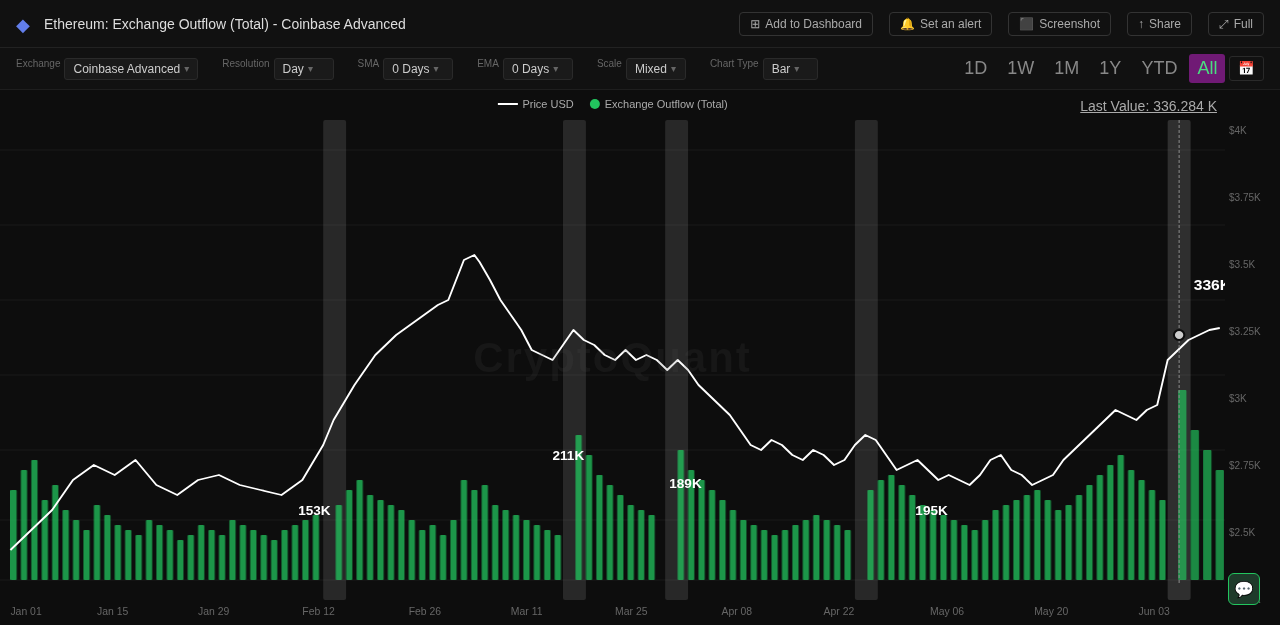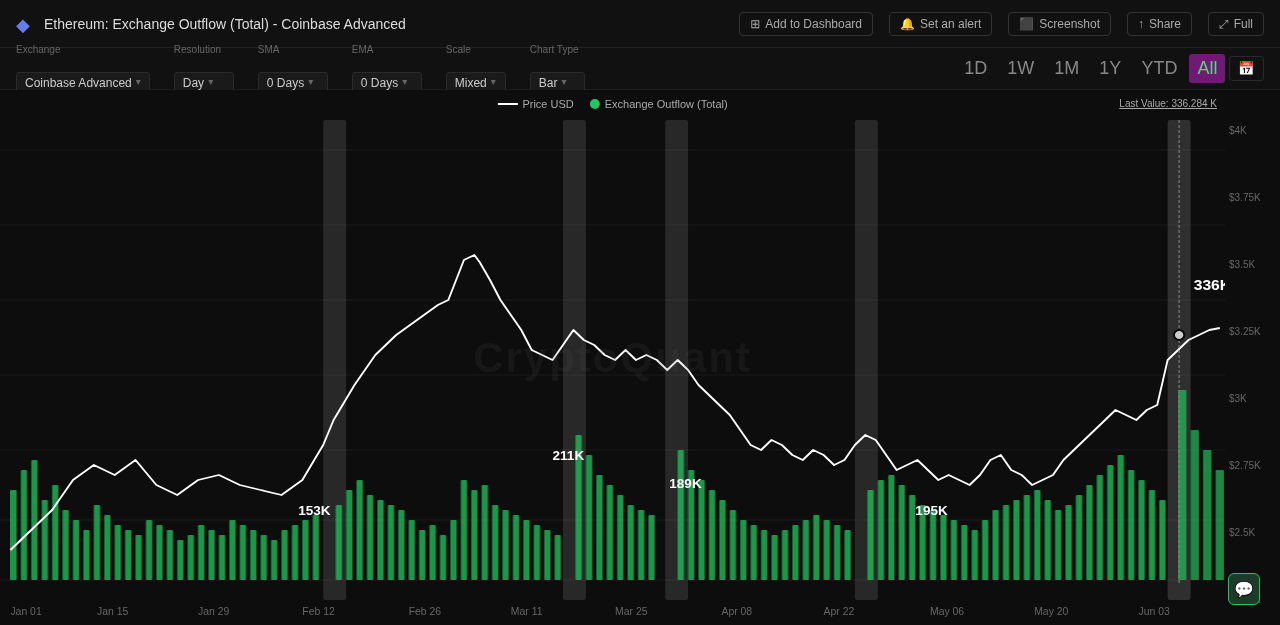--- a/index.html
+++ b/index.html
@@ -61,29 +61,30 @@
       display: flex;
       align-items: center;
       padding: 6px 16px;
       background: #111;
       border-bottom: 1px solid #1e1e1e;
       height: 42px;
       gap: 24px;
     }
     .toolbar-group {
       display: flex;
-      flex-direction: column;
-      gap: 17px;
+      flex-direction: row;
+      gap: 4px;
     }
     .toolbar-label {
       font-size: 10px;
       color: #666;
     }
     .toolbar-select {
       display: flex;
+      align-items: center;
       gap: 4px;
       background: #1a1a1a;
       border: 1px solid #2a2a2a;
       color: #ccc;
       padding: 3px 8px;
       border-radius: 3px;
       cursor: pointer;
       font-size: 12px;
       min-width: 80px;
     }
@@ -155,21 +156,21 @@
       width: 10px;
       height: 10px;
       border-radius: 50%;
       background: #22c55e;
     }
 
     .last-value {
       position: absolute;
       top: 8px;
       right: 8px;
-      font-size: 10px;
+      font-size: 14px;
       color: #aaa;
       text-decoration: underline;
       cursor: pointer;
       z-index: 10;
     }
 
     
     .y-axis-left {
       width: 50px;
       position: relative;

